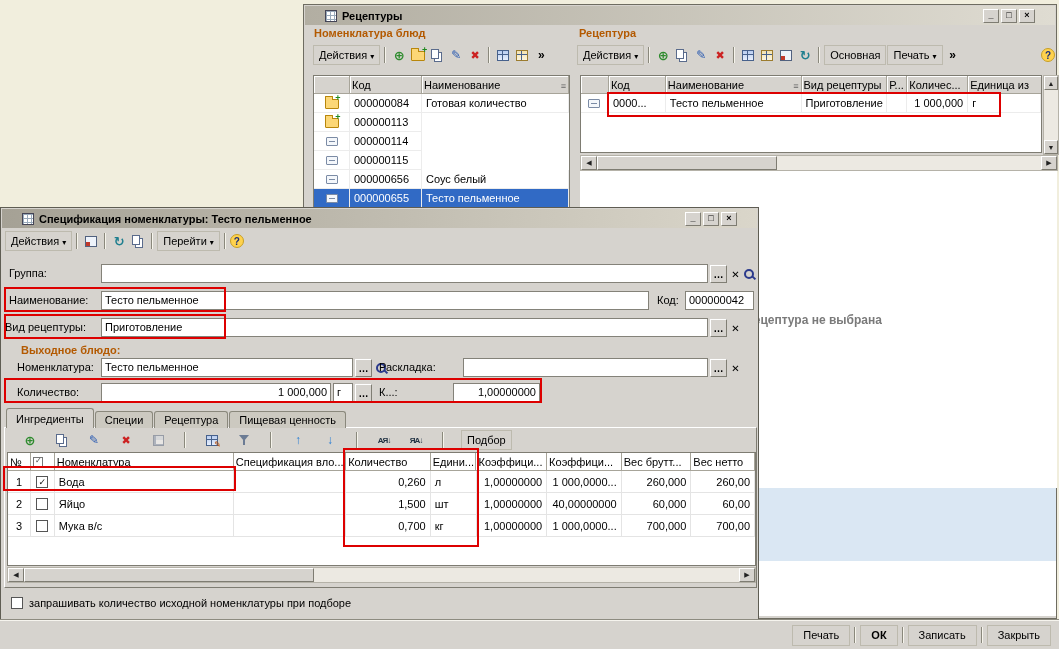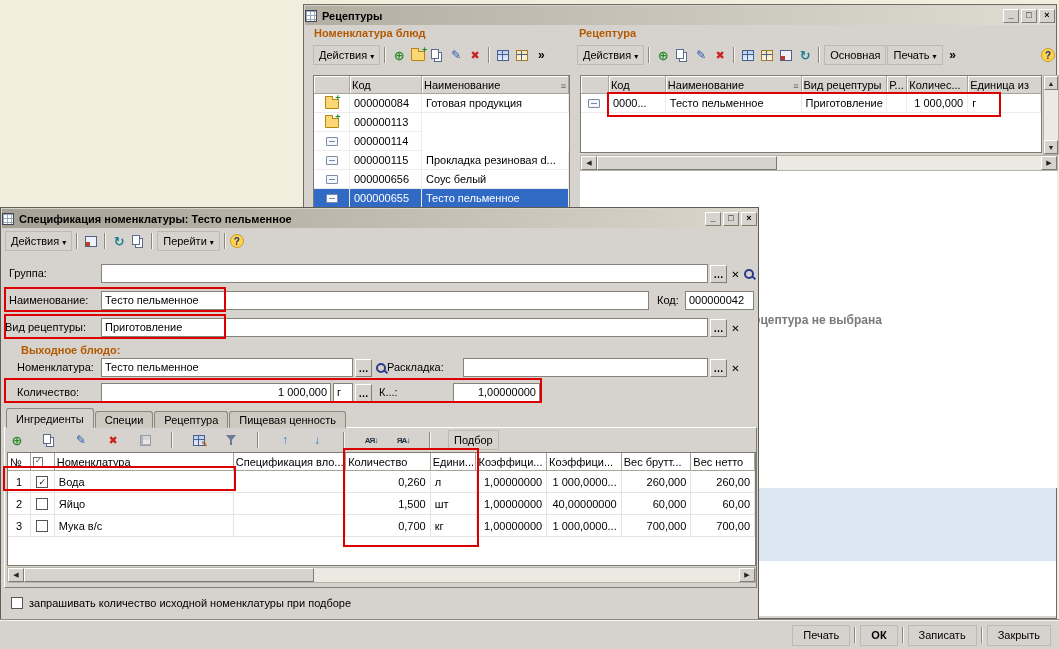--- a/index.html
+++ b/index.html
@@ -3,21 +3,21 @@
 <meta charset="utf-8">
 <style>
 *{margin:0;padding:0;box-sizing:border-box;}
 html,body{width:1059px;height:649px;}
 body{position:relative;overflow:hidden;background:#f1eedd;font-family:"Liberation Sans","DejaVu Sans",sans-serif;font-size:11px;color:#000;}
 
 .win{position:absolute;background:#d6d3ce;border:1px solid #6e6c61;}
 #recipes-win{left:303px;top:4px;width:754px;height:615px;}
 #spec-dialog{left:0;top:207px;width:759px;height:442px;z-index:20;border:1px solid #5f5d53;}
 
-.titlebar{position:absolute;left:1px;right:1px;top:1px;height:19px;display:flex;align-items:center;gap:5px;padding:0 0;background:linear-gradient(90deg,#b2aea2,#dfdcd2);}
+.titlebar{position:absolute;left:1px;right:1px;top:1px;height:19px;display:flex;align-items:center;gap:5px;padding:0 20px;background:linear-gradient(90deg,#b2aea2,#dfdcd2);}
 #spec-dialog .titlebar{background:linear-gradient(90deg,#a5a195,#dad6ca);}
 .titlebar .title{font-weight:bold;flex:1;white-space:nowrap;overflow:hidden;}
 .winbtns{display:flex;gap:2px;}
 .wbtn{width:16px;height:14px;background:#d6d3ce;border:1px solid;border-color:#fff #7e7c72 #7e7c72 #fff;display:flex;align-items:center;justify-content:center;font-size:9px;font-weight:bold;line-height:1;cursor:default;}
 
 .caption{position:absolute;font-weight:bold;color:#b35900;white-space:nowrap;}
 
 .toolbar{position:absolute;height:24px;display:flex;align-items:center;gap:1px;padding:0 2px;text-align:center;}
 .tbtn{display:inline-flex;align-items:center;gap:3px;height:20px;padding:0 5px;border:1px solid #bdbaae;background:transparent;white-space:nowrap;}
 .dd::before{content:"▾";font-size:8px;}
@@ -85,21 +85,21 @@
 .fld{position:absolute;top:0;height:19px;background:#fff;border:1px solid #848279;padding:2px 3px;white-space:nowrap;overflow:hidden;}
 .fld.r{text-align:right;}
 .mini{position:absolute;top:1px;width:17px;height:18px;display:inline-flex;align-items:center;justify-content:center;font-size:10px;background:#d6d3ce;border:1px solid;border-color:#fff #807e74 #807e74 #fff;}
 .mini.flat{background:transparent;border-color:transparent;}
 
 .tabs{position:absolute;left:5px;top:200px;height:20px;display:flex;align-items:flex-end;gap:1px;z-index:2;}
 .tab{height:17px;padding:1px 9px;background:#ccc9c0;border:1px solid #8a887c;border-bottom:none;border-radius:3px 3px 0 0;display:flex;align-items:center;white-space:nowrap;}
 .tab.active{height:20px;background:#d6d3ce;}
 
 .tabpanel{position:absolute;left:3px;top:219px;width:753px;height:161px;background:#d6d3ce;border:1px solid;border-color:#fff #7e7c72 #7e7c72 #fff;}
-.ptoolbar{position:absolute;left:3px;top:2px;height:20px;display:flex;align-items:center;gap:14px;}
+.ptoolbar{position:absolute;left:16px;top:2px;height:20px;display:flex;align-items:center;gap:14px;}
 #ing-table{position:absolute;left:2px;top:24px;width:749px;height:114px;background:#fff;border:1px solid #7e7c72;overflow:hidden;}
 #ing-head{display:flex;}
 .irow{display:flex;height:22px;}
 .icell{border-right:1px solid #e4e4e4;border-bottom:1px solid #e4e4e4;padding:0 4px;display:flex;align-items:center;overflow:hidden;white-space:nowrap;}
 .cb{width:12px;height:12px;background:#fff;border:1px solid #555;display:inline-flex;align-items:center;justify-content:center;font-size:9px;color:#111;}
 .cb.on::before{content:"✓";}
 
 .hscroll{position:absolute;height:16px;background:#ece9e2;border:1px solid #b5b2a8;display:flex;align-items:stretch;}
 .vscroll{position:absolute;width:16px;background:#ece9e2;border:1px solid #b5b2a8;display:flex;flex-direction:column;justify-content:space-between;}
 .sbtn{width:16px;height:100%;background:#d6d3ce;border:1px solid;border-color:#fff #7e7c72 #7e7c72 #fff;display:flex;align-items:center;justify-content:center;font-size:7px;color:#222;flex:none;}
@@ -170,40 +170,39 @@
             <span>Наименование</span>
             <span class="g-sort"></span>
           </div>
       </div>
       <div id="dish-rows">
           <div class="grow">
             <div class="gc a-c" style="width: 36px;">
               <span class="g-folder plus"></span>
             </div>
             <div class="gc" style="width: 72px;">000000084</div>
-            <div class="gc" style="flex: 1 1 0%;">Готовая продукция</div>
+            <div class="gc" style="flex: 1 1 0%;">Готовая количество</div>
           </div>
           <div class="grow">
             <div class="gc a-c" style="width: 36px;">
               <span class="g-folder plus"></span>
             </div>
             <div class="gc" style="width: 72px;">000000113</div>
           </div>
           <div class="grow">
             <div class="gc a-c" style="width: 36px;">
               <span class="g-item"></span>
             </div>
             <div class="gc" style="width: 72px;">000000114</div>
           </div>
           <div class="grow">
             <div class="gc a-c" style="width: 36px;">
               <span class="g-item"></span>
             </div>
             <div class="gc" style="width: 72px;">000000115</div>
-            <div class="gc" style="flex: 1 1 0%;">Прокладка резиновая d...</div>
           </div>
           <div class="grow">
             <div class="gc a-c" style="width: 36px;">
               <span class="g-item"></span>
             </div>
             <div class="gc" style="width: 72px;">000000656</div>
             <div class="gc" style="flex: 1 1 0%;">Соус белый</div>
           </div>
           <div class="grow sel">
             <div class="gc a-c" style="width: 36px;">
@@ -365,21 +364,21 @@
 
     <div class="frow" style="top:150px">
       <span class="flabel" style="left:16px">Номенклатура:</span>
       <div class="fld" style="left:100px;width:252px">Тесто пельменное</div>
       <span class="mini" style="left:354px">
           <span class="g-dots"></span>
         </span>
       <span class="mini flat" style="left:372px">
           <span class="g-mag"></span>
         </span>
-      <span class="flabel" style="left:386px">Раскладка:</span>
+      <span class="flabel" style="left:378px">Раскладка:</span>
       <div class="fld" style="left:462px;width:245px"></div>
       <span class="mini" style="left:709px">
           <span class="g-dots"></span>
         </span>
       <span class="mini flat" style="left:726px">
           <span class="g-x"></span>
         </span>
     </div>
 
     <div class="frow" style="top:175px">

